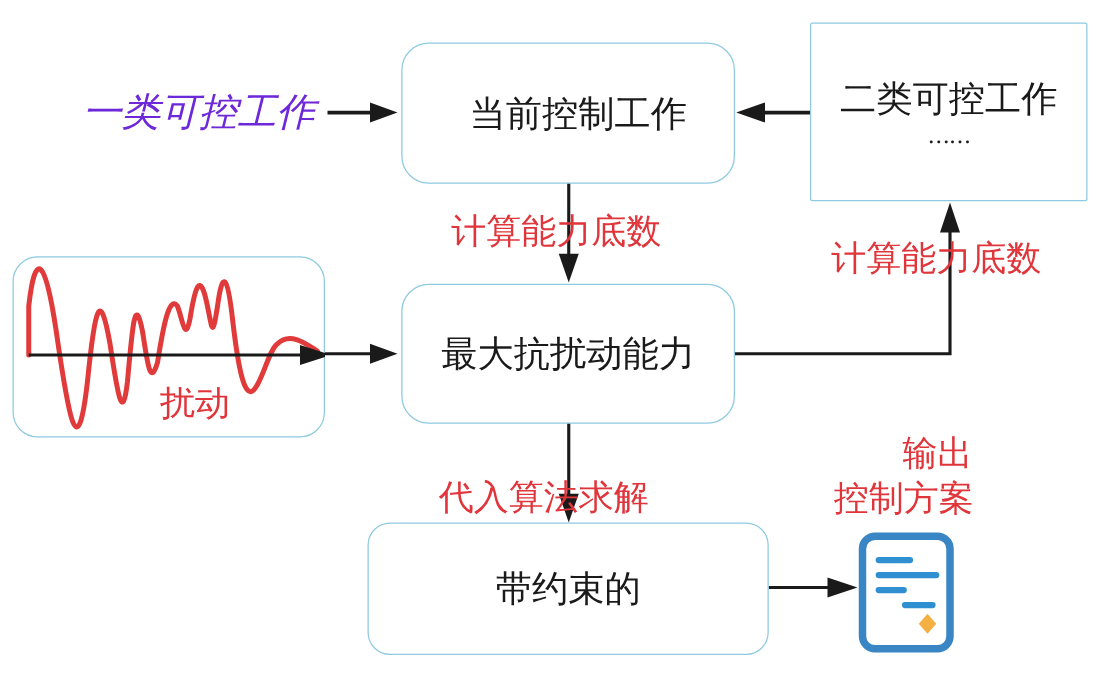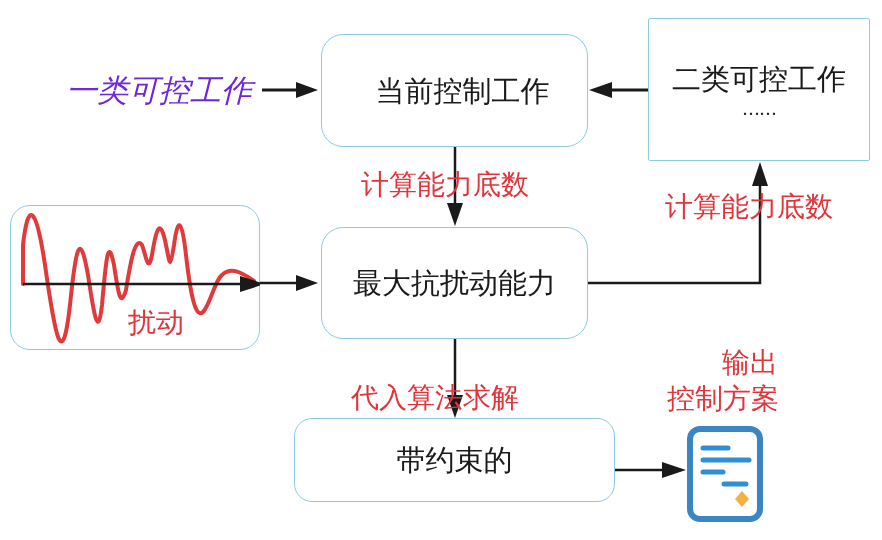--- a/index.html
+++ b/index.html
@@ -83,21 +83,21 @@
     </svg>
     <div class="red" style="left:117px;top:100px;">扰动</div>
   </div>
 
   <div class="box" style="left:321px;top:227px;width:267px;height:112px;">
     <div class="txt">最大抗扰动能力</div>
   </div>
 
   <div class="red" style="left:351px;top:352px;margin-top:29px;">代入算法求解</div>
 
-  <div class="box" style="left:294px;top:418px;width:321px;height:84px;border-radius:18px;">
+  <div class="box" style="left:294px;top:418px;width:321px;height:106px;border-radius:18px;">
     <div class="txt">带约束的</div>
   </div>
 
   <div class="red" style="left:722px;top:346px;">输出</div>
   <div class="red" style="left:667px;top:382px;">控制方案</div>
 
   <svg width="80" height="100" style="position:absolute;left:686px;top:425px;">
     <rect x="4" y="4" width="70" height="90" rx="10" ry="10" fill="#fff" stroke="#3a85c4" stroke-width="6"></rect>
     <line x1="17" y1="23" x2="42" y2="23" stroke="#2f8fd0" stroke-width="5" stroke-linecap="round"></line>
     <line x1="17" y1="35" x2="63" y2="35" stroke="#2f8fd0" stroke-width="5" stroke-linecap="round"></line>

